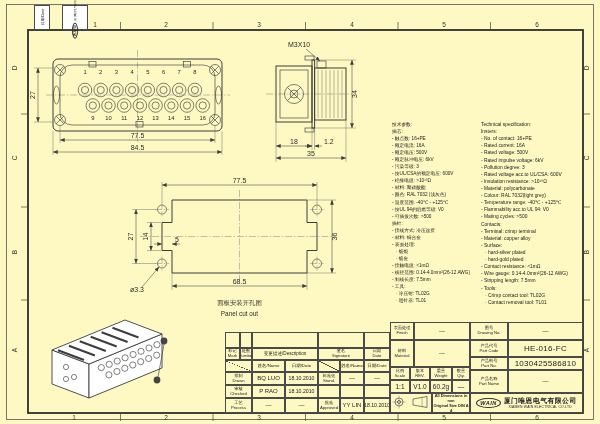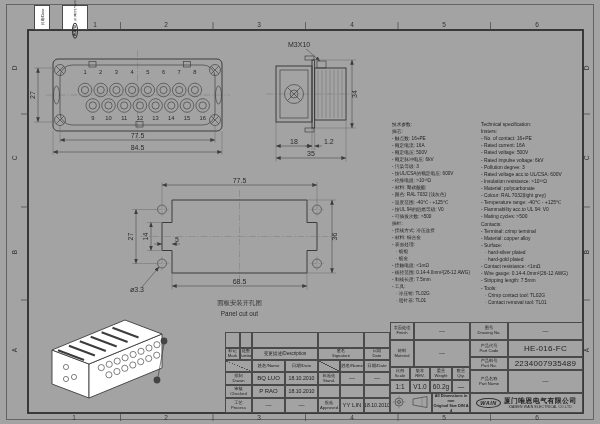--- a/index.html
+++ b/index.html
@@ -1,16 +1,16 @@
 <!DOCTYPE html>
 <html><head>
 <meta charset="utf-8">
 <style>
   html,body{margin:0;padding:0;background:#fff;}
-  .sheet{position:relative;width:600px;height:424px;background:#a3a3a3;
+  .sheet{position:relative;width:600px;height:424px;background:#fef9c3;
          font-family:"Liberation Sans","DejaVu Sans",sans-serif;color:#222;overflow:hidden;}
   svg{position:absolute;left:0;top:0;}
   
   .fr{fill:none;stroke:#555;stroke-width:.8}
   .fr2{fill:none;stroke:#2e2e2e;stroke-width:1.8}
   .tick{stroke:#444;stroke-width:.7}
   .o{fill:none;stroke:#3c3c3c;stroke-width:1}
   .o2{fill:none;stroke:#3c3c3c;stroke-width:.65}
   .d{stroke:#444;stroke-width:.55;fill:none;marker-start:url(#ar);marker-end:url(#ar)}
   .da{stroke:#444;stroke-width:.55;fill:none;marker-end:url(#ar)}
@@ -461,21 +461,21 @@
 Original Size DIN A 4</div>
 
   <div class="cell lbl" style="left:470px;top:322px;width:38px;height:18px">图号
 Drawing No.</div>
   <div class="cell v6" style="left:508px;top:322px;width:75px;height:18px">—</div>
   <div class="cell lbl" style="left:470px;top:340px;width:38px;height:17px">产品代号
 Part Code</div>
   <div class="cell v8" style="left:508px;top:340px;width:75px;height:17px">HE-016-FC</div>
   <div class="cell lbl" style="left:470px;top:357px;width:38px;height:13px">产品料号
 Part No.</div>
-  <div class="cell v8" style="left:508px;top:357px;width:75px;height:13px">2234007935489</div>
+  <div class="cell v8" style="left:508px;top:357px;width:75px;height:13px">1030425586810</div>
   <div class="cell lbl" style="left:470px;top:370px;width:38px;height:23px">产品名称
 Part Name</div>
   <div class="cell v6" style="left:508px;top:370px;width:75px;height:23px">—</div>
   <div class="cell logocell" style="left:470px;top:393px;width:113px;height:20px">
     <span class="wlogo">WAIN</span>
     <span style="display:inline-flex;flex-direction:column;line-height:1.2">
       <span class="co-cn">厦门唯恩电气有限公司</span>
       <span class="co-en">XIAMEN WAIN ELECTRICAL CO.LTD</span>
     </span>
   </div>

